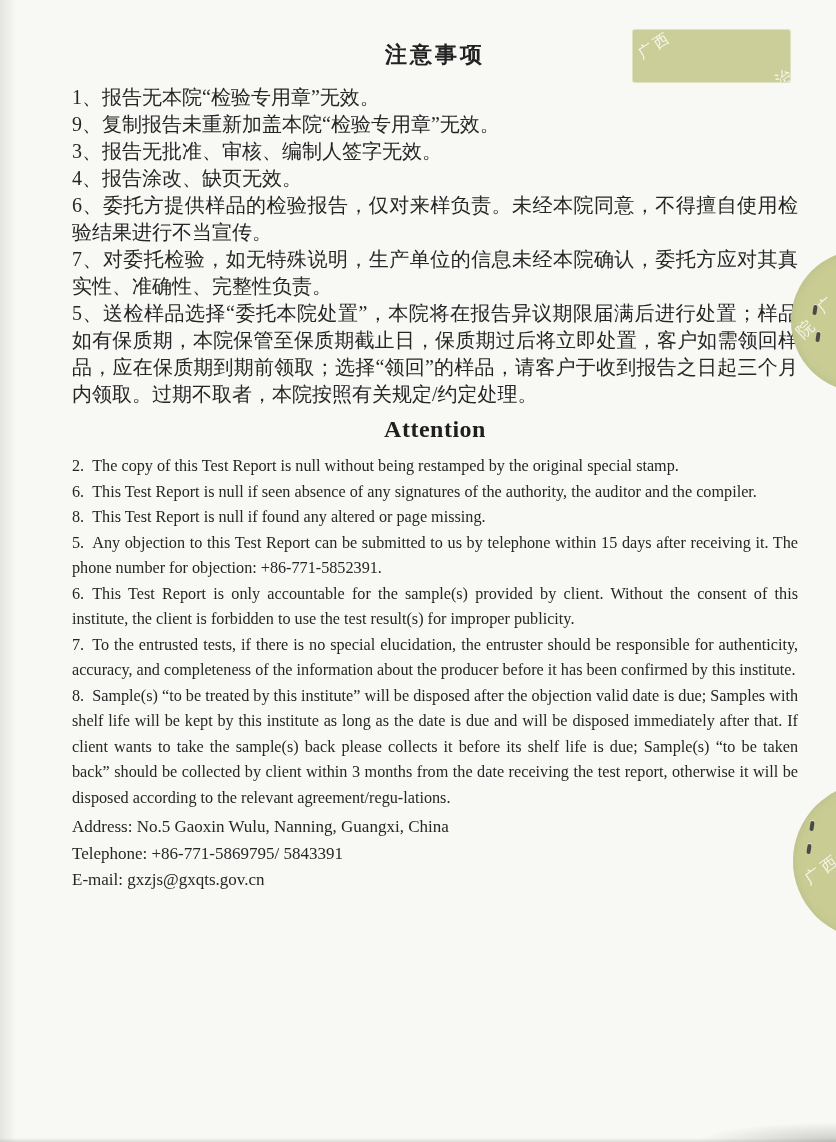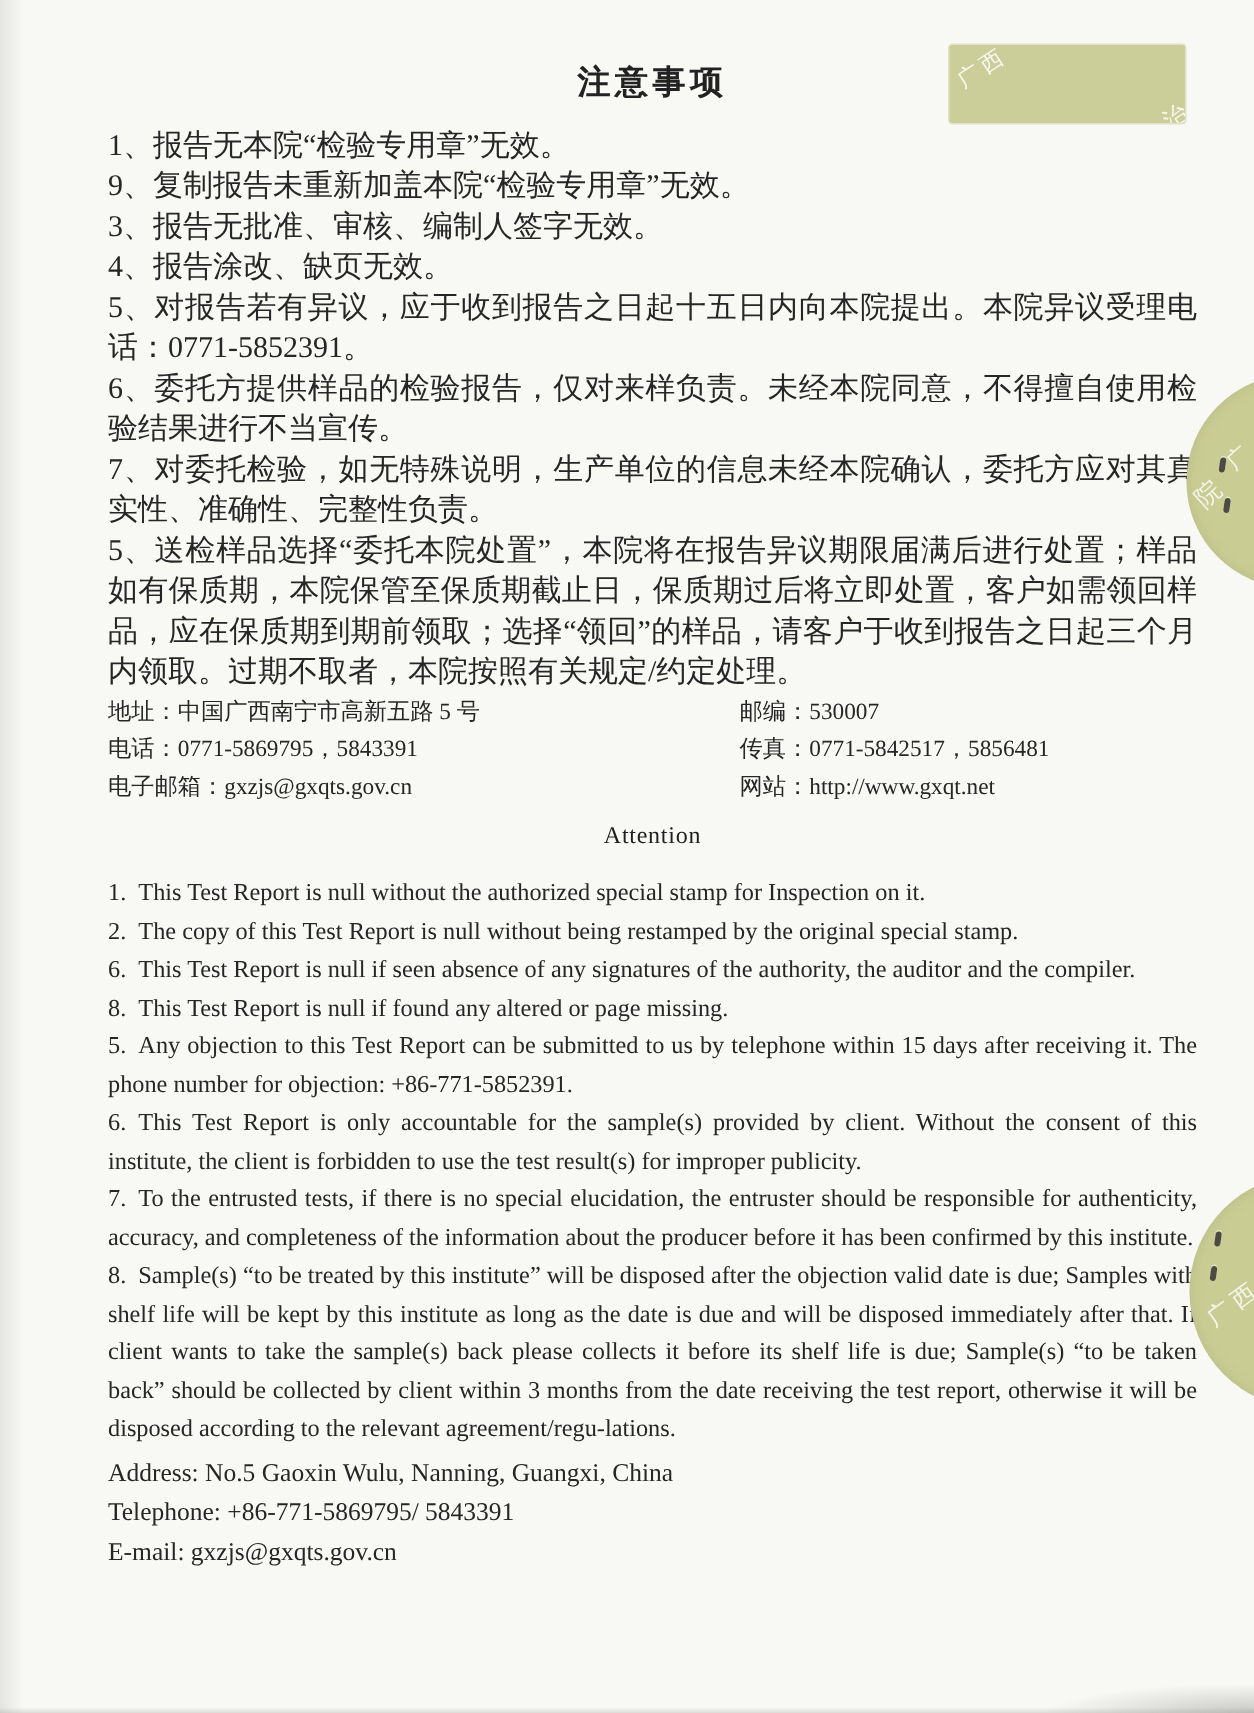--- a/index.html
+++ b/index.html
@@ -32,22 +32,22 @@
     margin:0; font-size:20px; line-height:27px; text-align:justify;
   }
   .contact { display:flex; }
   .contact .col p { margin:0; }
   .cn-contact { font-size:15.5px; }
   .cn-contact .col p { line-height:25px; }
   .cn-contact .col-left { width:421px; }
   .cn-contact .col-right { flex:1; }
 
   .en-title {
-    margin:6px 0 10px 0; text-align:center; font-size:16px;
-    font-weight:normal; line-height:30px; letter-spacing:0.5px; color:#1f1f1f;
+    margin:6px 0 10px 0; text-align:center; font-size:24px;
+    font-weight:bold; line-height:30px; letter-spacing:0.5px; color:#1f1f1f;
   }
   .en-items p {
     margin:0; font-size:16.2px; line-height:25.5px; text-align:justify;
   }
   .en-contact { margin-top:3px; font-size:17px; }
   .en-contact .col p { line-height:26.5px; }
   .en-contact .col-left { width:443px; }
   .en-contact .col-right { flex:1; }
 
   
@@ -89,43 +89,29 @@
 
   <div class="content">
 
     <h1 class="cn-title">注意事项</h1>
 
     <div class="cn-items">
       <p>1、报告无本院“检验专用章”无效。</p>
       <p>9、复制报告未重新加盖本院“检验专用章”无效。</p>
       <p>3、报告无批准、审核、编制人签字无效。</p>
       <p>4、报告涂改、缺页无效。</p>
-      <p>5、对报告若有异议，应于收到报告之日起十五日内向本院提出。本院异议受理电话：0771-5852391。</p>
       <p>6、委托方提供样品的检验报告，仅对来样负责。未经本院同意，不得擅自使用检验结果进行不当宣传。</p>
       <p>7、对委托检验，如无特殊说明，生产单位的信息未经本院确认，委托方应对其真实性、准确性、完整性负责。</p>
       <p>5、送检样品选择“委托本院处置”，本院将在报告异议期限届满后进行处置；样品如有保质期，本院保管至保质期截止日，保质期过后将立即处置，客户如需领回样品，应在保质期到期前领取；选择“领回”的样品，请客户于收到报告之日起三个月内领取。过期不取者，本院按照有关规定/约定处理。</p>
     </div>
 
-    <div class="contact cn-contact">
-      <div class="col col-left">
-        <p>地址：中国广西南宁市高新五路 5 号</p>
-        <p>电话：0771-5869795，5843391</p>
-        <p>电子邮箱：gxzjs@gxqts.gov.cn</p>
-      </div>
-      <div class="col col-right">
-        <p>邮编：530007</p>
-        <p>传真：0771-5842517，5856481</p>
-        <p>网站：http://www.gxqt.net</p>
-      </div>
-    </div>
 
     <h2 class="en-title">Attention</h2>
 
     <div class="en-items">
-      <p>1. This Test Report is null without the authorized special stamp for Inspection on it.</p>
       <p>2. The copy of this Test Report is null without being restamped by the original special stamp.</p>
       <p>6. This Test Report is null if seen absence of any signatures of the authority, the auditor and the compiler.</p>
       <p>8. This Test Report is null if found any altered or page missing.</p>
       <p>5. Any objection to this Test Report can be submitted to us by telephone within 15 days after receiving it. The phone number for objection: +86-771-5852391.</p>
       <p>6. This Test Report is only accountable for the sample(s) provided by client. Without the consent of this institute, the client is forbidden to use the test result(s) for improper publicity.</p>
       <p>7. To the entrusted tests, if there is no special elucidation, the entruster should be responsible for authenticity, accuracy, and completeness of the information about the producer before it has been confirmed by this institute.</p>
       <p>8. Sample(s) “to be treated by this institute” will be disposed after the objection valid date is due; Samples with shelf life will be kept by this institute as long as the date is due and will be disposed immediately after that. If client wants to take the sample(s) back please collects it before its shelf life is due; Sample(s) “to be taken back” should be collected by client within 3 months from the date receiving the test report, otherwise it will be disposed according to the relevant agreement/regu-lations.</p>
     </div>
 
     <div class="contact en-contact">

